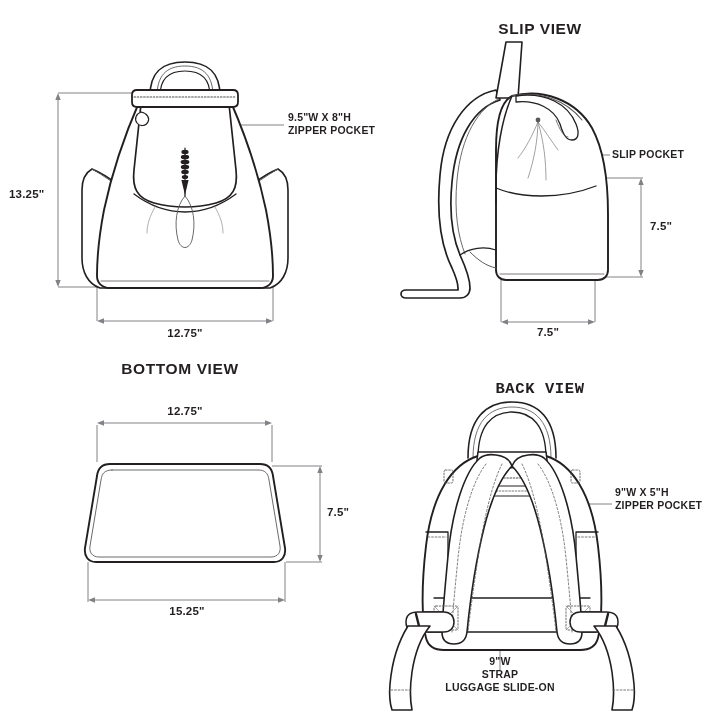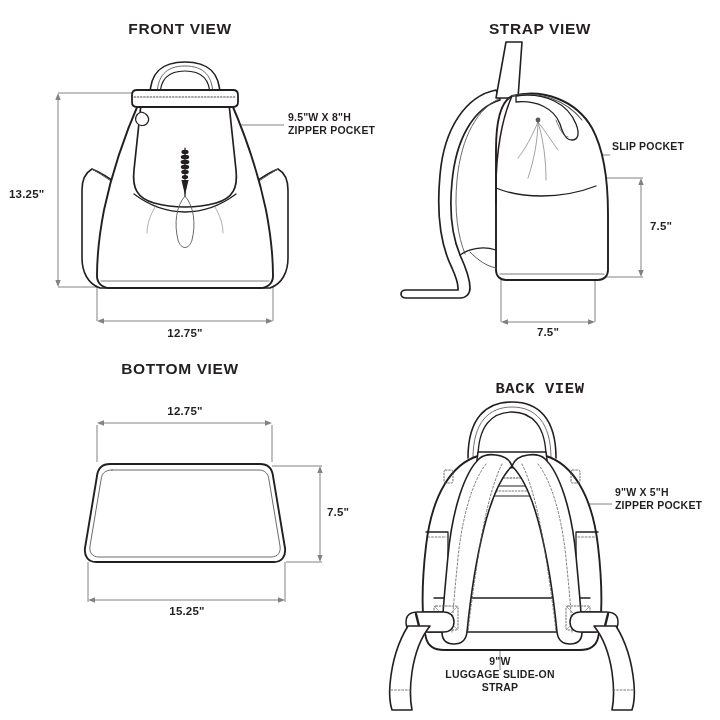--- a/index.html
+++ b/index.html
@@ -55,21 +55,20 @@
     height: 360px;
   }
 </style>
 </head>
 <body>
 
 <div id="sheet">
 
   <div class="quad" style="left:0px; top:0px;">
 
-    <div class="view-title" style="left:0px; top:20px; width:360px;">FRONT VIEW</div>
 
     <svg width="360" height="360" viewBox="0 0 360 360">
 
       <g stroke="#808285" stroke-width="1" fill="none">
 
         <line x1="58" y1="93" x2="140" y2="93"></line>
         <line x1="58" y1="287" x2="120" y2="287"></line>
         <line x1="58" y1="95" x2="58" y2="285"></line>
         <polygon points="58,93 55.3,100 60.7,100" fill="#808285" stroke="none"></polygon>
         <polygon points="58,287 55.3,280 60.7,280" fill="#808285" stroke="none"></polygon>
@@ -154,21 +153,21 @@
       <div>ZIPPER POCKET</div>
     </div>
 
     <div class="dim-label" style="left:9px; top:188px;">13.25"</div>
 
     <div class="dim-label center-txt" style="left:135px; top:327px; width:100px;">12.75"</div>
   </div>
 
   <div class="quad" style="left:360px; top:0px;">
 
-    <div class="view-title" style="left:0px; top:20px; width:360px;">STRAP VIEW</div>
+    <div class="view-title" style="left:0px; top:20px; width:360px;">SLIP VIEW</div>
 
     <svg width="360" height="360" viewBox="0 0 360 360">
 
       <g stroke="#808285" stroke-width="1" fill="none">
 
         <line x1="190" y1="155" x2="250" y2="155"></line>
         <line x1="190" y1="155" x2="190" y2="178"></line>
         <line x1="190" y1="178" x2="234" y2="178"></line>
 
         <line x1="232" y1="178" x2="283" y2="178"></line>
@@ -232,21 +231,21 @@
         </g>
         <ellipse cx="178" cy="120" rx="2.4" ry="2.4" fill="#58595b" stroke="none"></ellipse>
 
         <path d="M100,255 C110,248 124,246 136,250" stroke-width="1.2" fill="none"></path>
         <path d="M110,252 C118,260 126,266 136,268" stroke-width="1" stroke="#58595b" fill="none"></path>
 
         <path d="M140,274 L244,274" stroke-width="0.8" stroke="#58595b" fill="none"></path>
       </g>
     </svg>
 
-    <div class="callout" style="left:252px; top:140px;">SLIP POCKET</div>
+    <div class="callout" style="left:252px; top:148px;">SLIP POCKET</div>
 
     <div class="dim-label" style="left:290px; top:220px;">7.5"</div>
 
     <div class="dim-label center-txt" style="left:143px; top:326px; width:90px;">7.5"</div>
   </div>
 
   <div class="quad" style="left:0px; top:340px;">
 
     <div class="view-title" style="left:0px; top:20px; width:360px;">BOTTOM VIEW</div>
 
@@ -412,18 +411,18 @@
       </g>
     </svg>
 
     <div class="callout" style="left:255px; top:126px;">
       <div>9"W X 5"H</div>
       <div>ZIPPER POCKET</div>
     </div>
 
     <div class="callout center-txt" style="left:40px; top:295px; width:200px;">
       <div>9"W</div>
+      <div>STRAP</div>
       <div>LUGGAGE SLIDE-ON</div>
-      <div>STRAP</div>
     </div>
   </div>
 
 </div>
 
 </body></html>

